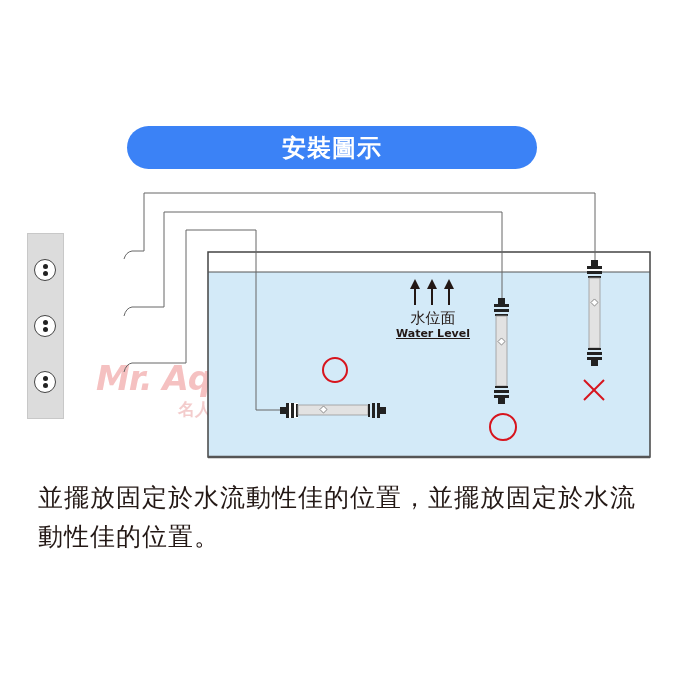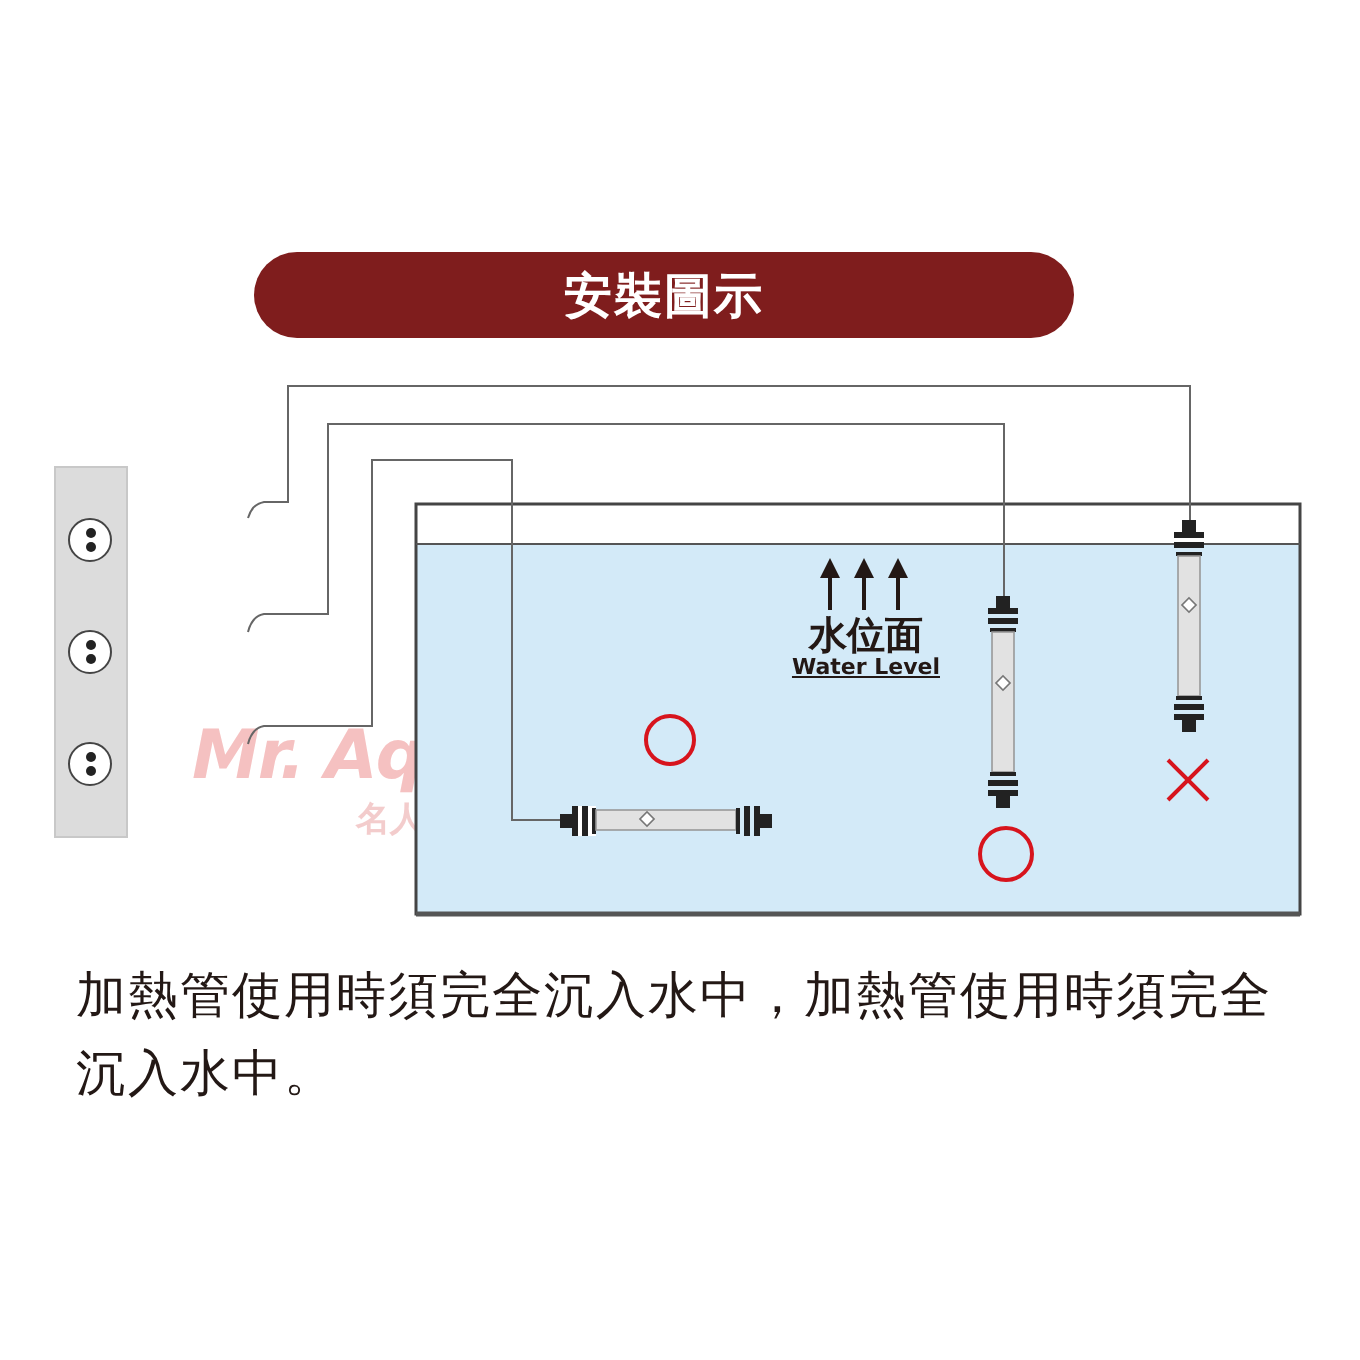--- a/index.html
+++ b/index.html
@@ -1,38 +1,38 @@
 <!DOCTYPE html>
 <html><head>
 <meta charset="utf-8">
 <style>
   html, body { margin: 0; padding: 0; background: #ffffff; }
   body { width: 680px; height: 680px; position: relative; overflow: hidden; font-family: "DejaVu Sans", sans-serif; }
   .title-bar {
     position: absolute; left: 127px; top: 126px; width: 410px; height: 43px;
-    background: #7f1d1d; border-radius: 22px;
+    background: #3b82f6; border-radius: 22px;
     display: flex; align-items: center; justify-content: center;
   }
   .title-bar span { color: #ffffff; font-size: 24px; font-weight: bold; letter-spacing: 1px; }
   .outlet-strip {
     position: absolute; left: 27px; top: 233px; width: 37px; height: 186px;
     background: #dcdcdc; border: 1px solid #c8c8c8; box-sizing: border-box;
   }
   .outlet {
     position: absolute; left: 6px; width: 22px; height: 22px; border-radius: 50%;
     background: #ffffff; border: 1px solid #444; box-sizing: border-box;
   }
   .outlet::before, .outlet::after {
     content: ""; position: absolute; left: 8px; width: 5px; height: 5px; border-radius: 50%; background: #222;
   }
   .outlet::before { top: 4px; }
   .outlet::after { top: 11px; }
   svg.diagram { position: absolute; left: 0; top: 0; }
   .water-label { position: absolute; left: 388px; top: 310px; width: 90px; text-align: center; color: #231815; }
-  .water-label .zh { font-size: 19px; font-weight: bold; line-height: 17px; }
+  .water-label .zh { font-size: 15px; font-weight: normal; line-height: 17px; }
   .water-label .en { font-size: 11px; font-weight: bold; line-height: 13px; text-decoration: underline; }
   .watermark { position: absolute; left: 96px; top: 358px; color: #f4b7b7; font-family: "DejaVu Sans", sans-serif; font-style: italic; font-weight: bold; font-size: 34px; letter-spacing: -1px; opacity: 0.85; }
   .watermark-zh { position: absolute; left: 178px; top: 398px; color: #f2c4c4; font-family: "DejaVu Serif", serif; font-size: 17px; font-weight: bold; opacity: 0.85; }
   .caption { position: absolute; left: 38px; top: 478px; width: 620px; font-size: 25px; line-height: 39px; color: #231815; letter-spacing: 1px; }
 </style>
 </head>
 <body>
 
 <div class="title-bar">
   <span>安裝圖示</span>
@@ -115,13 +115,13 @@
     <line x1="584" y1="380" x2="604" y2="400"></line>
     <line x1="604" y1="380" x2="584" y2="400"></line>
   </g>
 </svg>
 
 <div class="water-label">
   <div class="zh">水位面</div>
   <div class="en">Water Level</div>
 </div>
 
-<div class="caption">加熱管使用時須完全沉入水中，加熱管使用時須完全沉入水中。</div>
+<div class="caption">並擺放固定於水流動性佳的位置，並擺放固定於水流動性佳的位置。</div>
 
 </body></html>

